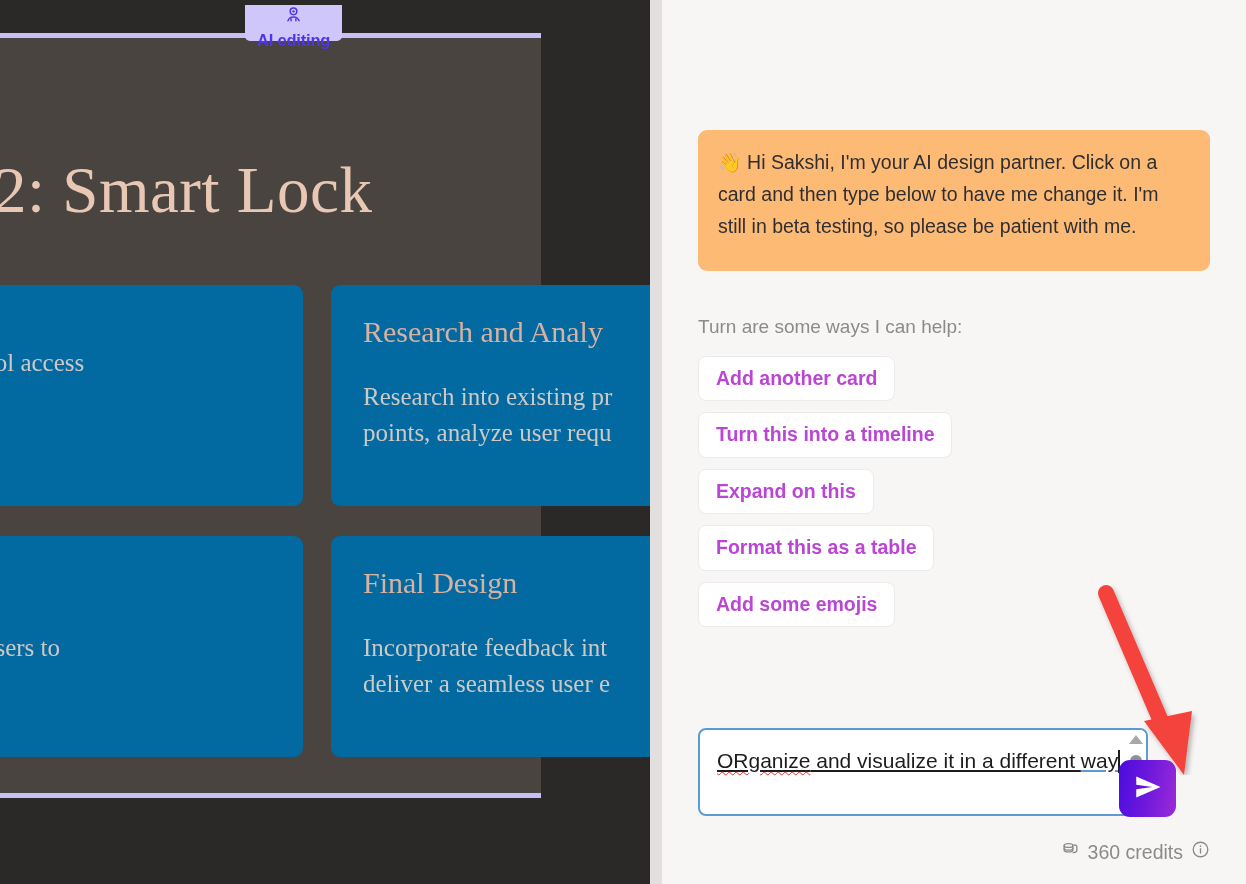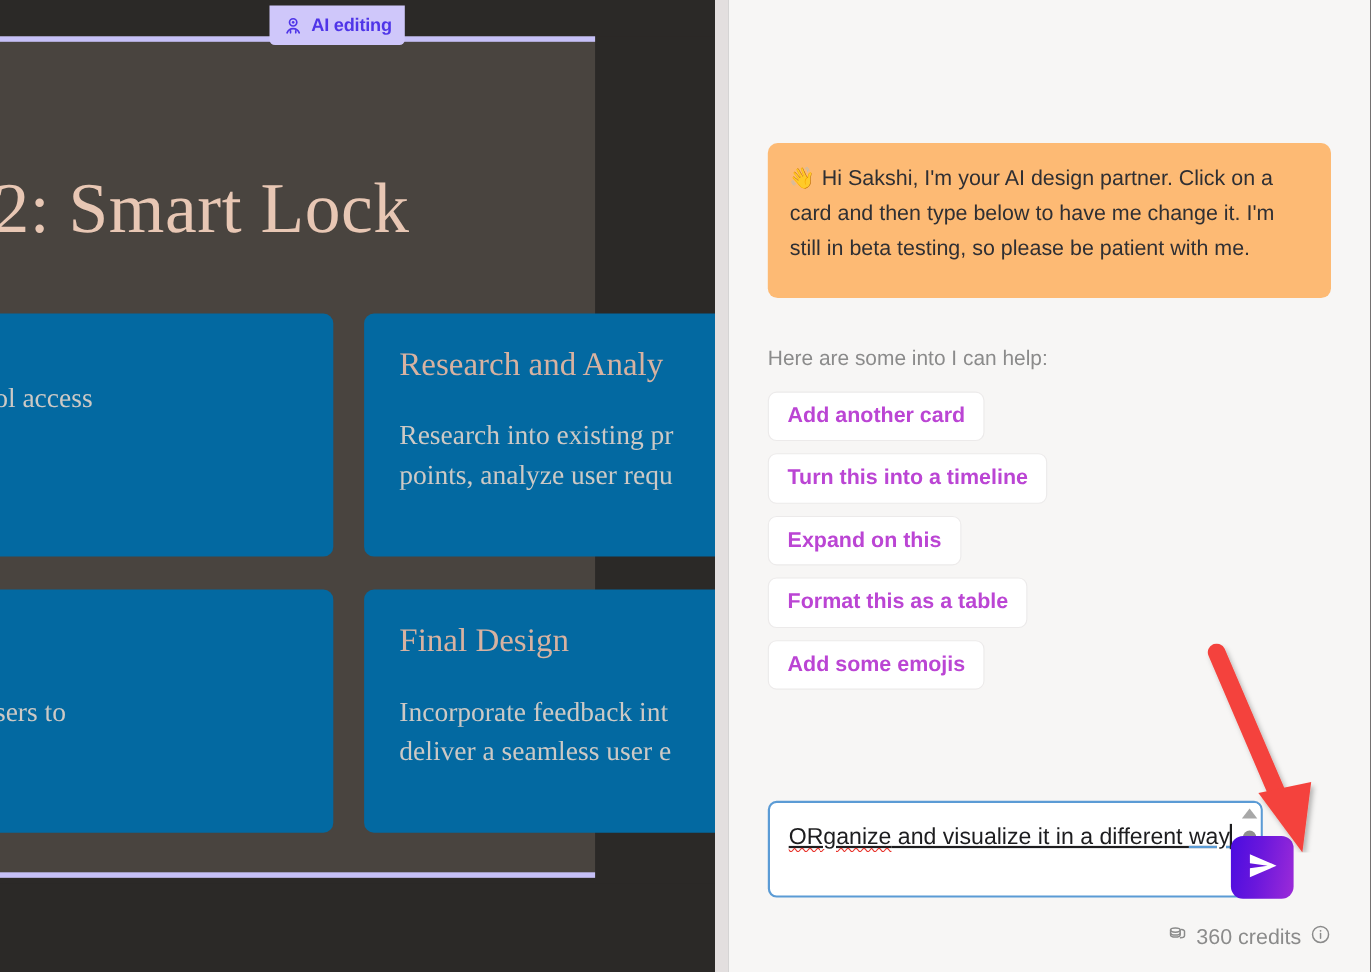--- a/index.html
+++ b/index.html
@@ -53,20 +53,21 @@
     top: 5px;
     left: 245px;
     height: 36px;
     padding: 0 12px;
     background: #cfc7fa;
     border-radius: 0 0 5px 5px;
     display: flex;
     align-items: center;
     gap: 7px;
     z-index: 6;
+    flex-direction: column;
   }
   .ai-badge-label {
     color: #4f35e8;
     font-size: 16.5px;
     font-weight: bold;
     letter-spacing: -.2px;
     white-space: nowrap;
   }
   .robot-icon { display: block; }
 
@@ -357,21 +358,21 @@
 
   <div id="divider"></div>
 
   <div id="chat-pane">
 
     <div class="greeting-bubble">
       <span class="wave">👋</span>
       <span>Hi Sakshi, I'm your AI design partner. Click on a card and then type below to have me change it. I'm still in beta testing, so please be patient with me.</span>
     </div>
 
-    <div class="helper-label">Here are some into I can help:</div>
+    <div class="helper-label">Turn are some ways I can help:</div>
 
     <div class="suggestions">
       <button class="suggestion-chip">Add another card</button>
       <button class="suggestion-chip">Turn this into a timeline</button>
       <button class="suggestion-chip">Expand on this</button>
       <button class="suggestion-chip">Format this as a table</button>
       <button class="suggestion-chip">Add some emojis</button>
     </div>
 
     <div class="composer">

